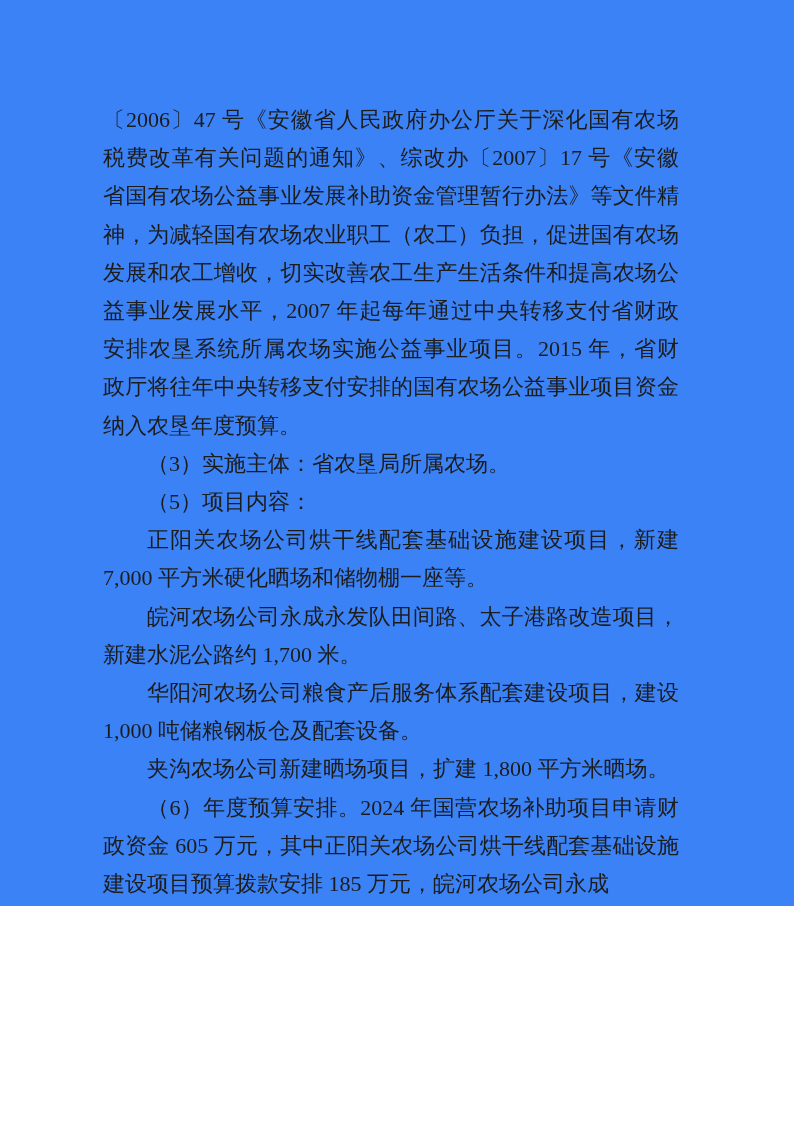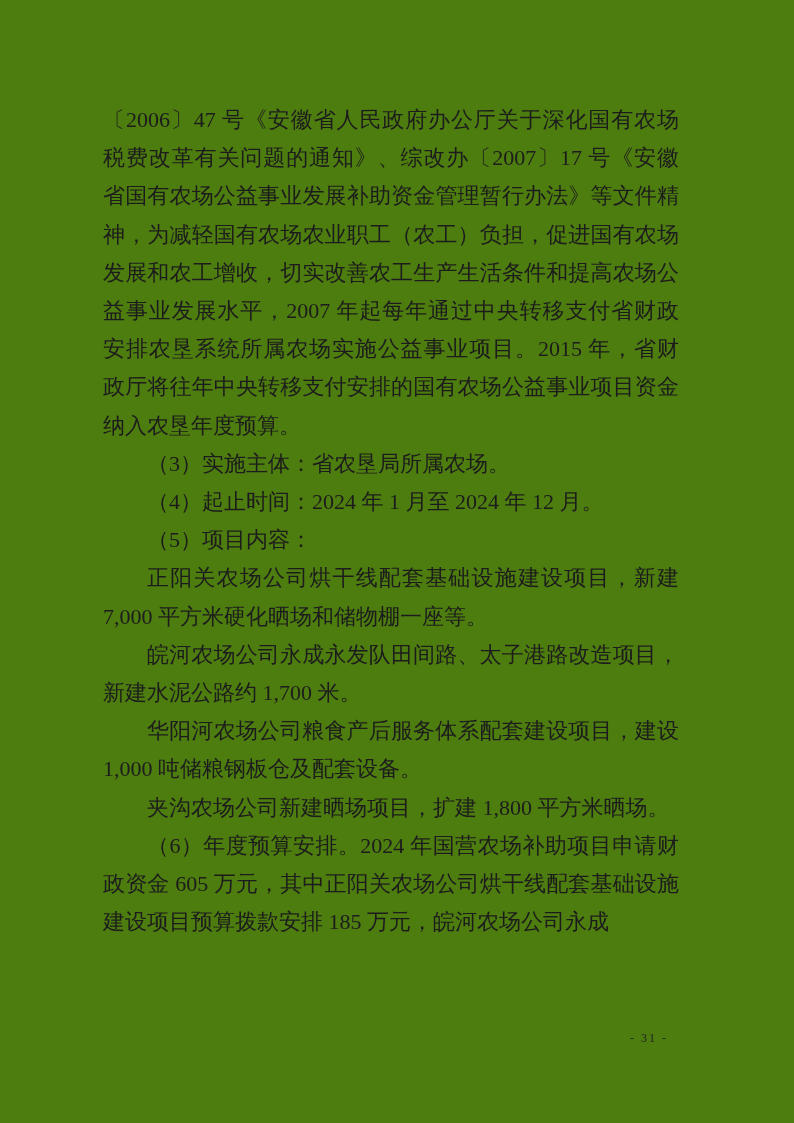--- a/index.html
+++ b/index.html
@@ -3,22 +3,22 @@
 <meta charset="utf-8">
 <style>
   html, body {
     margin: 0;
     padding: 0;
     background: #ffffff;
   }
   .page {
     position: relative;
     width: 794px;
-    height: 1123px;
-    background: #4d7c0f;
+    height: 906px;
+    background: #3b82f6;
     overflow: hidden;
     font-family: "Liberation Serif", "DejaVu Serif", serif;
   }
   .body-text {
     position: absolute;
     left: 103px;
     top: 101px;
     width: 576px;
     color: #1c1c1c;
     font-size: 22px;
@@ -45,21 +45,20 @@
   }
 </style>
 </head>
 <body>
 
 <div class="page">
 
   <div class="body-text">
     <p>〔2006〕47 号《安徽省人民政府办公厅关于深化国有农场税费改革有关问题的通知》、综改办〔2007〕17 号《安徽省国有农场公益事业发展补助资金管理暂行办法》等文件精神，为减轻国有农场农业职工（农工）负担，促进国有农场发展和农工增收，切实改善农工生产生活条件和提高农场公益事业发展水平，2007 年起每年通过中央转移支付省财政安排农垦系统所属农场实施公益事业项目。2015 年，省财政厅将往年中央转移支付安排的国有农场公益事业项目资金纳入农垦年度预算。</p>
     <p class="indent">（3）实施主体：省农垦局所属农场。</p>
-    <p class="indent">（4）起止时间：2024 年 1 月至 2024 年 12 月。</p>
     <p class="indent">（5）项目内容：</p>
     <p class="indent">正阳关农场公司烘干线配套基础设施建设项目，新建 7,000 平方米硬化晒场和储物棚一座等。</p>
     <p class="indent">皖河农场公司永成永发队田间路、太子港路改造项目，新建水泥公路约 1,700 米。</p>
     <p class="indent">华阳河农场公司粮食产后服务体系配套建设项目，建设 1,000 吨储粮钢板仓及配套设备。</p>
     <p class="indent">夹沟农场公司新建晒场项目，扩建 1,800 平方米晒场。</p>
     <p class="indent">（6）年度预算安排。2024 年国营农场补助项目申请财政资金 605 万元，其中正阳关农场公司烘干线配套基础设施建设项目预算拨款安排 185 万元，皖河农场公司永成</p>
   </div>
 
   <div class="page-footer">- 31 -</div>
 

